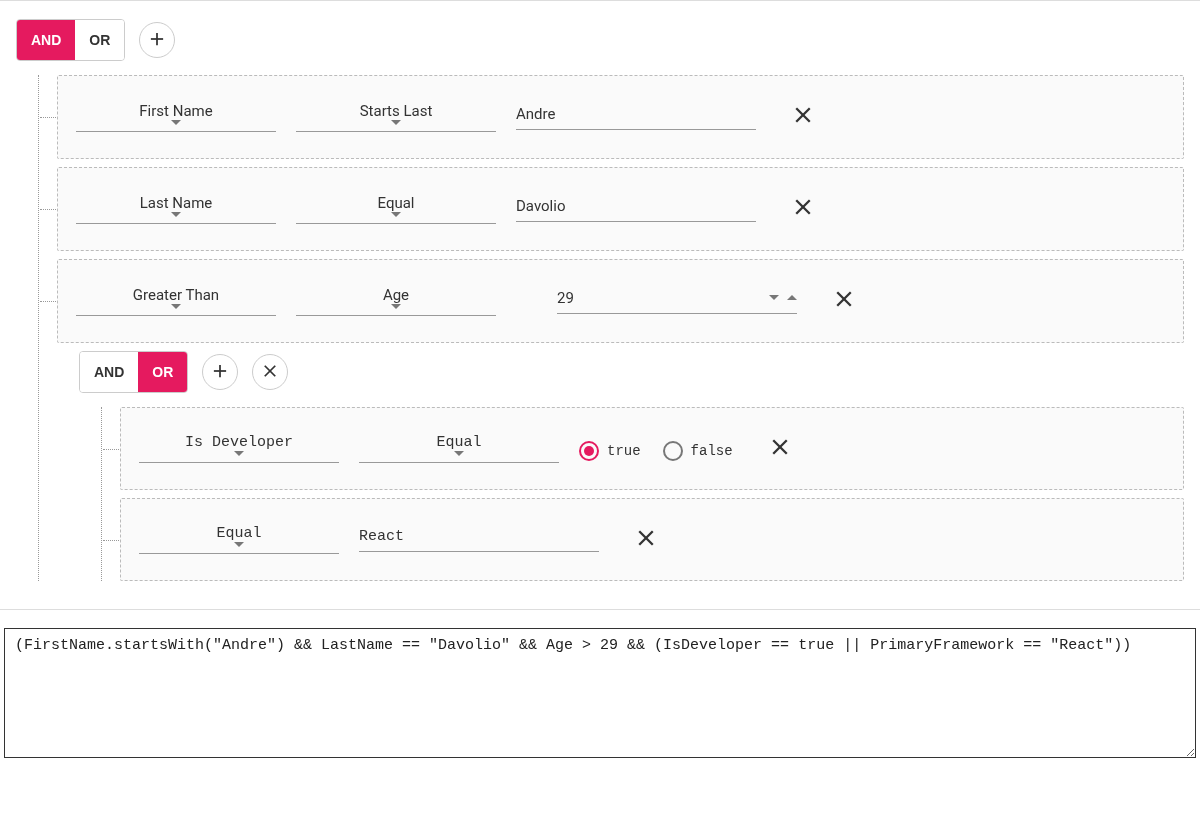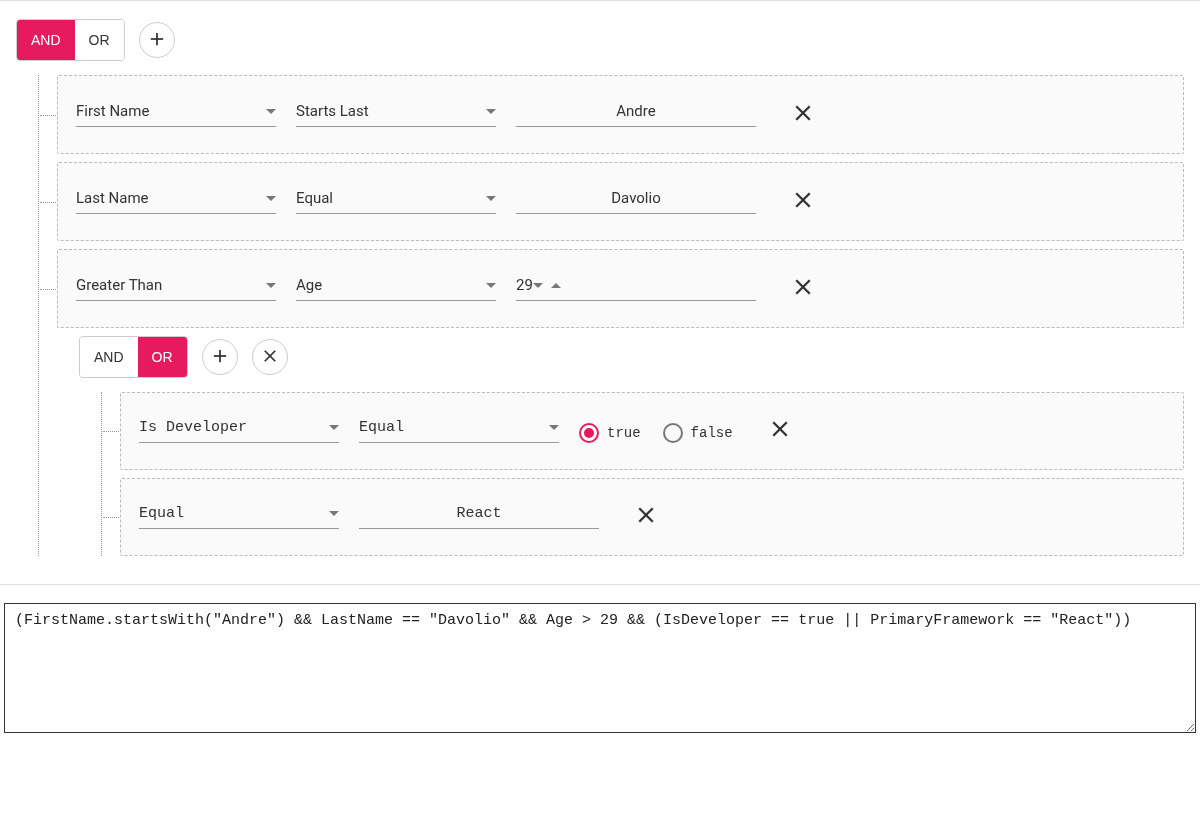--- a/index.html
+++ b/index.html
@@ -26,21 +26,21 @@
   }
   .btn-group {
     display: inline-flex;
     border: 1px solid #ccc;
     border-radius: 4px;
     overflow: hidden;
   }
   .btn {
     padding: 12px 14px;
     font-size: 14px;
-    font-weight: 400;
+    font-weight: 700;
     background: #fff;
     border: none;
     cursor: pointer;
     display: inline-flex;
     align-items: center;
     justify-content: center;
     color: #333;
   }
   .btn-active {
     background: #e51a5f;
@@ -97,30 +97,31 @@
     padding: 4px 0 6px 0;
     color: #333;
     font-family: inherit;
   }
   .dropdown {
     width: 200px;
     display: flex;
     align-items: center;
     justify-content: space-between;
     cursor: pointer;
+    flex-direction: column;
   }
   .dropdown .caret-down {
     width: 0; height: 0;
     border-left: 5px solid transparent;
     border-right: 5px solid transparent;
     border-top: 5px solid #777;
   }
-  .value-input { width: 240px; text-align: center; }
+  .value-input { width: 240px; }
   .value-spinner {
-    width: 240px; display:flex; align-items:center; justify-content: flex-start;
+    width: 240px; display:flex; align-items:center; justify-content: space-between; margin-left: 41px;
   }
   .spinner-arrows { display:flex; gap:8px; }
   .caret-down-sm {
     width: 0; height: 0;
     border-left: 5px solid transparent;
     border-right: 5px solid transparent;
     border-top: 5px solid #777;
     cursor:pointer;
   }
   .caret-up-sm {

